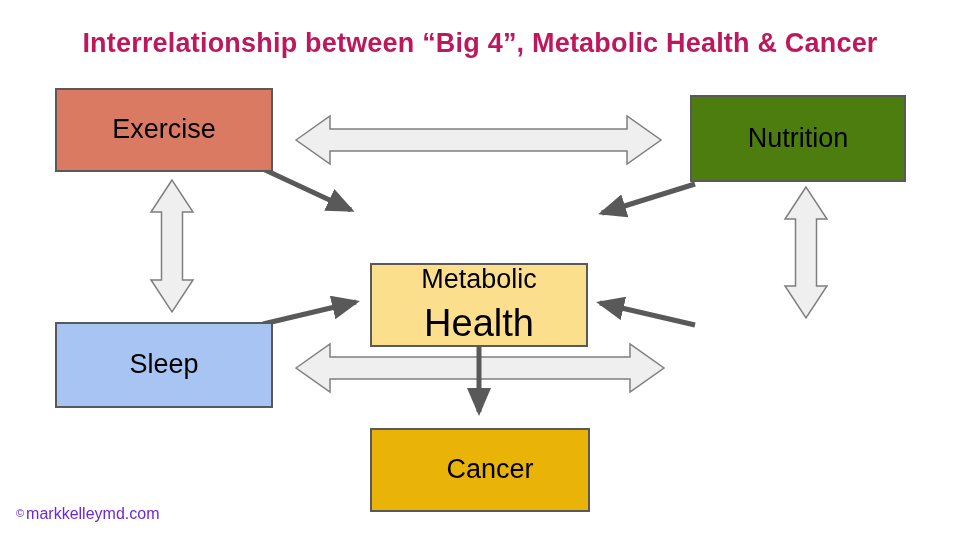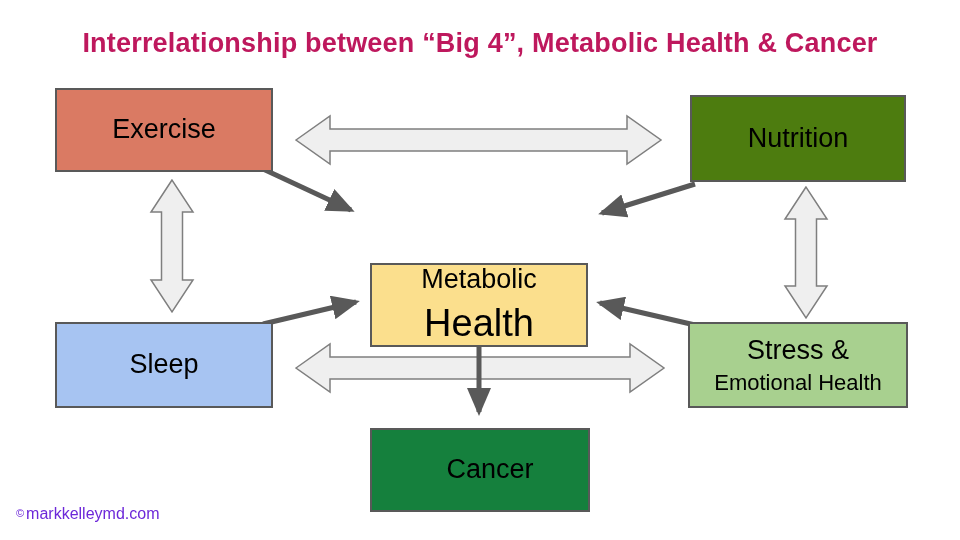--- a/index.html
+++ b/index.html
@@ -102,26 +102,22 @@
 
   <div class="node node-metabolic" style="background-color: rgb(251, 223, 141);">
     <span class="line1">Metabolic</span>
     <span class="line2">Health</span>
   </div>
 
   <div class="node node-sleep" style="background-color: rgb(167, 196, 242);">
     <span class="line1">Sleep</span>
   </div>
 
-  <div class="node node-stress" style="background-color: rgb(168, 208, 143);">
-    <span class="line1">Stress &amp;</span>
-    <span class="line2 small">Emotional Health</span>
-  </div>
 
-  <div class="node node-cancer" style="background-color: #15803d; padding-left: 20px;">
+  <div class="node node-cancer" style="background-color: #eab308; padding-left: 20px;">
     <span class="line1">Cancer</span>
   </div>
 
   <div class="watermark">
     <span class="copy">©</span><span>markkelleymd.com</span>
   </div>
 
 </div>
 
 </body></html>

